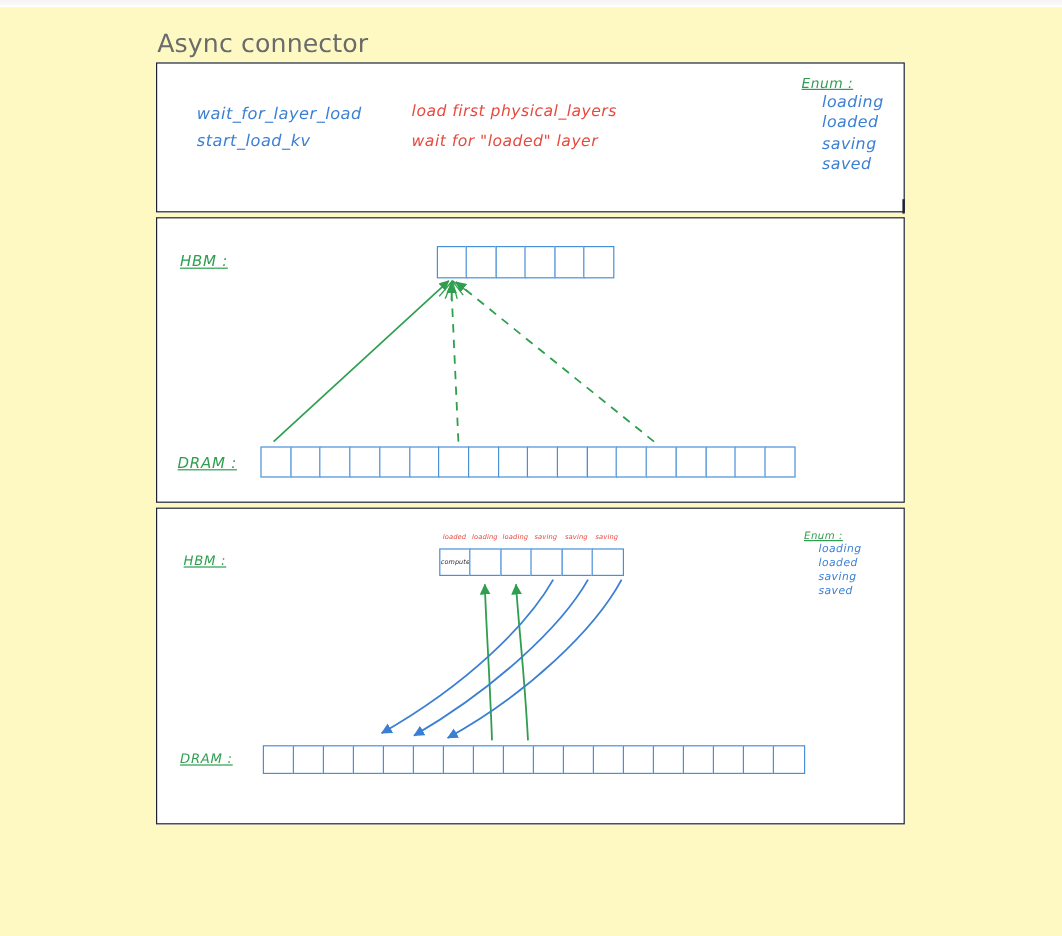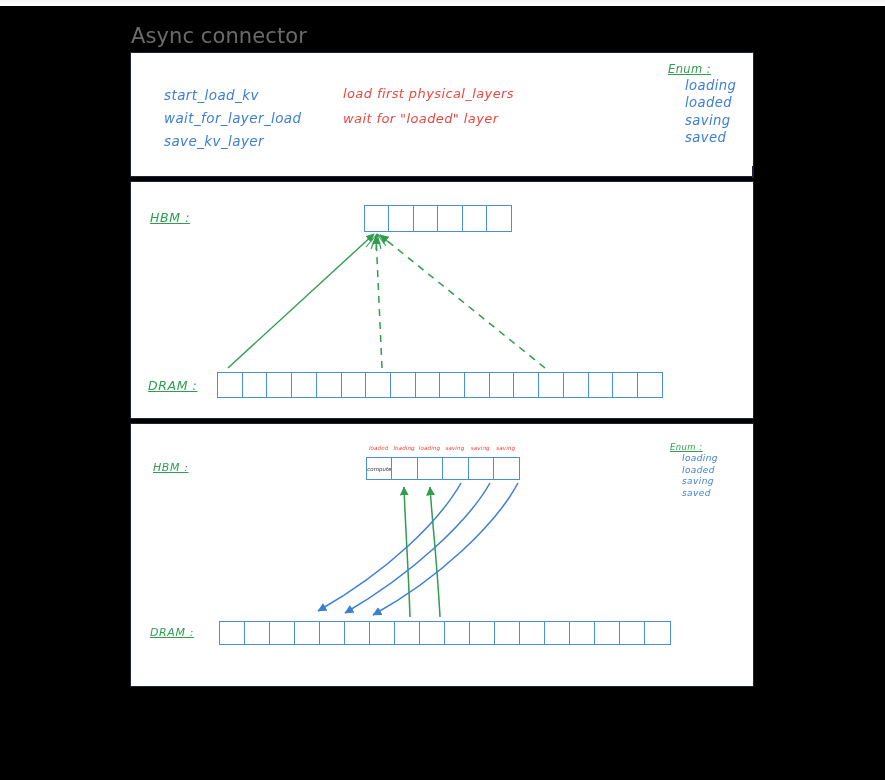--- a/index.html
+++ b/index.html
@@ -13,21 +13,21 @@
     height: 780px;
     position: relative;
     font-family: "DejaVu Sans", "Liberation Sans", sans-serif;
     overflow: hidden;
   }
   #canvas {
     position: absolute;
     left: 0; top: 0;
     width: 885px;
     height: 780px;
-    background: #000000;
+    background: #fef9c3;
   }
   
   .top-strip {
     position: absolute;
     left: 0; top: 0;
     width: 885px; height: 6px;
     background: linear-gradient(to bottom, #f4f4f5, #ffffff);
   }
 
   
@@ -170,23 +170,22 @@
 <div id="canvas">
 
   <div class="top-strip"></div>
 
   <div class="page-title">Async connector</div>
 
   <div class="panel" id="panel-1"></div>
   <div class="corner-tick"></div>
 
   <div class="api-col">
+    <div class="row hand blue">wait_for_layer_load</div>
     <div class="row hand blue">start_load_kv</div>
-    <div class="row hand blue">wait_for_layer_load</div>
-    <div class="row hand blue">save_kv_layer</div>
   </div>
 
   <div class="desc-col">
     <div class="row hand red">load first physical_layers</div>
     <div class="row hand red">wait for "loaded" layer</div>
   </div>
 
   <div class="enum-block" id="enum-1">
     <div class="enum-title hand green">Enum :</div>
     <div class="enum-items">

